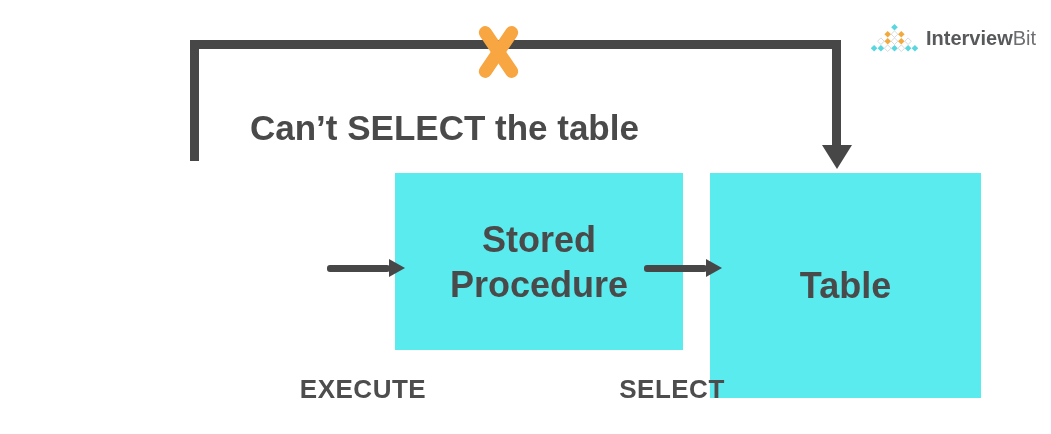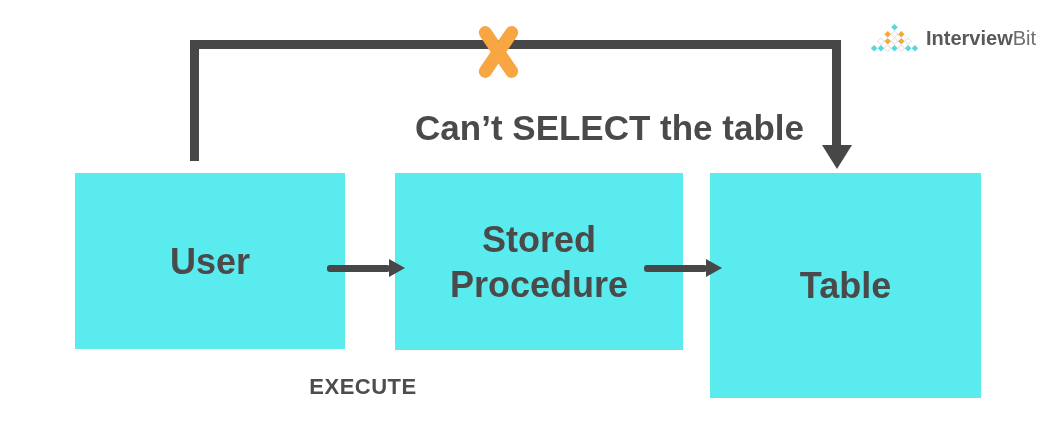--- a/index.html
+++ b/index.html
@@ -31,21 +31,21 @@
     position: absolute; left: 50%; top: 50%;
     width: 13px; height: 60px; margin: -30px 0 0 -6.5px;
     background: var(--x-mark); border-radius: 7px;
   }
   .x-bar-a { transform: rotate(34deg); }
   .x-bar-b { transform: rotate(-34deg); }
 
   
   .caption {
     position: absolute; left: 250px; top: 108px; width: 554px;
-    text-align: right; font-size: 35px; font-weight: 700;
+    text-align: left; font-size: 35px; font-weight: 700;
     color: var(--box-text); letter-spacing: 0px;
   }
 
   
   .box {
     position: absolute; background: var(--box-fill);
     display: flex; align-items: center; justify-content: center;
   }
   .box-user  { left: 75px;  top: 173px; width: 270px; height: 176px; }
   .box-sp    { left: 395px; top: 173px; width: 288px; height: 177px; }
@@ -64,21 +64,21 @@
     border-top: 9px solid transparent;
     border-bottom: 9px solid transparent;
     border-left: 16px solid var(--line);
   }
   .head-execute { left: 389px; top: 259px; }
   .head-select  { left: 706px; top: 259px; }
 
   
   .edge-label {
     position: absolute; top: 374px; width: 160px; text-align: center;
-    font-size: 22px; font-weight: 700; letter-spacing: 0.5px;
+    font-size: 26px; font-weight: 700; letter-spacing: 0.5px;
     color: var(--label-text);
   }
   .edge-label-execute { left: 283px; }
   .edge-label-select  { left: 592px; }
 
   
   .logo { position: absolute; left: 871px; top: 23px; display: flex; align-items: center; gap: 8px; }
   .brand { font-size: 20px; white-space: nowrap; }
   .brand-bold  { font-weight: 700; color: var(--logo-bold); }
   .brand-light { font-weight: 400; color: var(--logo-light); }
@@ -93,36 +93,34 @@
   <div class="seg seg-right"></div>
   <div class="head-down"></div>
 
   <div class="x-mark">
     <span class="x-bar x-bar-a"></span>
     <span class="x-bar x-bar-b"></span>
   </div>
 
   <div class="caption">Can’t SELECT the table</div>
 
-  <div class="box box-user">
-    <span class="box-label">User</span>
-  </div>
   <div class="box box-sp">
     <span class="box-label">Stored Procedure</span>
   </div>
   <div class="box box-table">
     <span class="box-label">Table</span>
   </div>
 
   <div class="arrow-shaft shaft-execute"></div>
   <div class="head-right head-execute"></div>
   <div class="arrow-shaft shaft-select"></div>
   <div class="head-right head-select"></div>
 
   <div class="edge-label edge-label-execute">EXECUTE</div>
+  <div class="edge-label edge-label-select">SELECT</div>
 
   <div class="logo">
     <svg class="logo-mark" width="47" height="30" viewBox="0 0 47 30">
         <path d="M 23.5 0.9000000000000004 L 26.8 4.2 L 23.5 7.5 L 20.2 4.2 Z" fill="#5AD6DF"></path>
         <path d="M 16.7 7.8999999999999995 L 20 11.2 L 16.7 14.5 L 13.399999999999999 11.2 Z" fill="#F2A93E"></path>
         <path d="M 23.5 7.8999999999999995 L 26.8 11.2 L 23.5 14.5 L 20.2 11.2 Z" fill="#FFFFFF" stroke="#c6cbce" stroke-width="0.7"></path>
         <path d="M 30.3 7.8999999999999995 L 33.6 11.2 L 30.3 14.5 L 27 11.2 Z" fill="#F2A93E"></path>
         <path d="M 9.9 14.899999999999999 L 13.2 18.2 L 9.9 21.5 L 6.6000000000000005 18.2 Z" fill="#FFFFFF" stroke="#c6cbce" stroke-width="0.7"></path>
         <path d="M 16.7 14.899999999999999 L 20 18.2 L 16.7 21.5 L 13.399999999999999 18.2 Z" fill="#F2A93E"></path>
         <path d="M 23.5 14.899999999999999 L 26.8 18.2 L 23.5 21.5 L 20.2 18.2 Z" fill="#FFFFFF" stroke="#c6cbce" stroke-width="0.7"></path>

